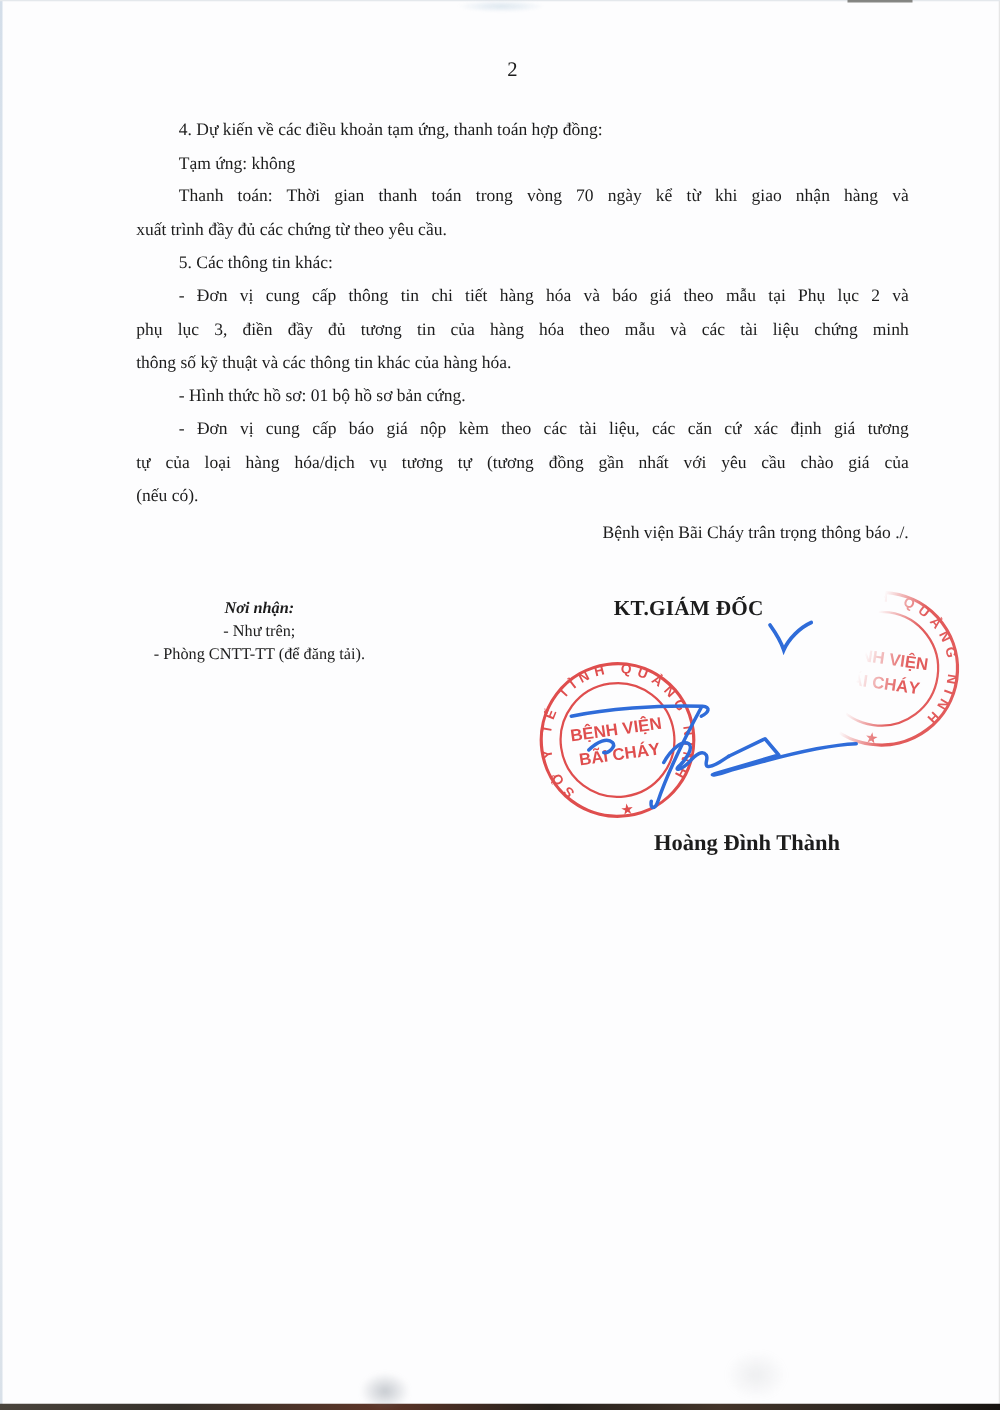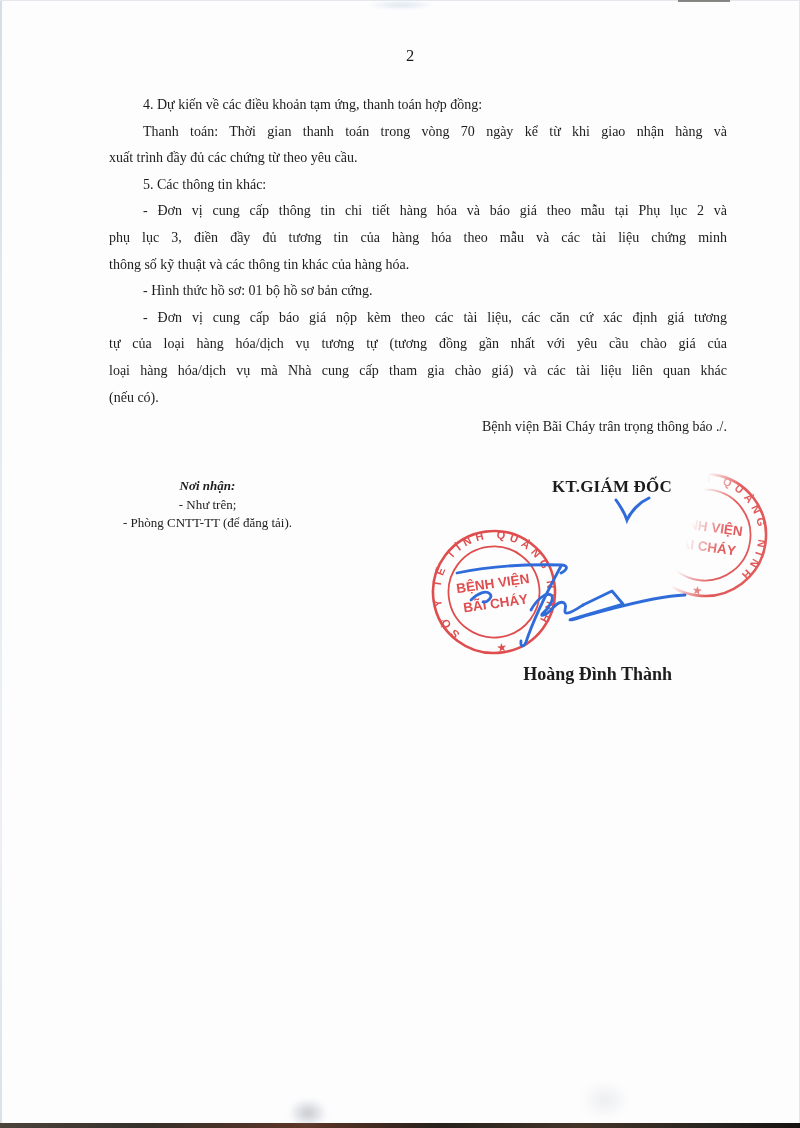--- a/index.html
+++ b/index.html
@@ -34,21 +34,21 @@
   .body-text p.wrapline{white-space:normal;}
   .body-text p.indent{padding-left:34px;}
   .body-text p.justify{text-align:justify;text-align-last:justify;white-space:normal;}
   .body-text p.lastline{margin-top:3px;text-align:right;}
 
   
   .recipients{position:absolute;left:123px;top:477px;font-size:13px;line-height:18.6px;text-align:center;}
   .recipients .head{font-weight:bold;font-style:italic;}
 
   
-  .sig-titles{position:absolute;left:430px;top:474px;width:242px;text-align:right;font-weight:bold;font-size:17px;line-height:25px;letter-spacing:.2px;}
+  .sig-titles{position:absolute;left:430px;top:474px;width:242px;text-align:center;font-weight:bold;font-size:17px;line-height:25px;letter-spacing:.2px;}
 
   
   .signer-name{position:absolute;left:430px;top:664px;width:242px;text-align:right;font-weight:bold;font-size:18px;z-index:6;}
 
   
   .stamp{position:absolute;width:140px;height:140px;z-index:3;}
   .stamp-left{left:424px;top:522px;transform:rotate(-8deg);opacity:.92;}
   .stamp-right{left:635px;top:465px;transform:rotate(8deg);opacity:.9;
     -webkit-mask-image:linear-gradient(100deg,transparent 40%,rgba(0,0,0,.55) 52%,rgba(0,0,0,.95) 62%);
     mask-image:linear-gradient(100deg,transparent 40%,rgba(0,0,0,.55) 52%,rgba(0,0,0,.95) 62%);}
@@ -59,30 +59,30 @@
 </style>
 </head>
 <body>
 
 <div class="page">
 
   <div class="page-number">2</div>
 
   <div class="body-text">
     <p class="indent">4. Dự kiến về các điều khoản tạm ứng, thanh toán hợp đồng:</p>
+    <p class="indent">Tạm ứng: không</p>
     <p class="indent justify">Thanh toán: Thời gian thanh toán trong vòng 70 ngày kể từ khi giao nhận hàng và</p>
     <p class="wrapline">xuất trình đầy đủ các chứng từ theo yêu cầu.</p>
     <p class="indent">5. Các thông tin khác:</p>
     <p class="indent justify">- Đơn vị cung cấp thông tin chi tiết hàng hóa và báo giá theo mẫu tại Phụ lục 2 và</p>
     <p class="justify">phụ lục 3, điền đầy đủ tương tin của hàng hóa theo mẫu và các tài liệu chứng minh</p>
     <p class="wrapline">thông số kỹ thuật và các thông tin khác của hàng hóa.</p>
     <p class="indent">- Hình thức hồ sơ: 01 bộ hồ sơ bản cứng.</p>
     <p class="indent justify">- Đơn vị cung cấp báo giá nộp kèm theo các tài liệu, các căn cứ xác định giá tương</p>
     <p class="justify">tự của loại hàng hóa/dịch vụ tương tự (tương đồng gần nhất với yêu cầu chào giá của</p>
-    <p class="justify">loại hàng hóa/dịch vụ mà Nhà cung cấp tham gia chào giá) và các tài liệu liên quan khác</p>
     <p class="wrapline">(nếu có).</p>
     <p class="indent lastline">Bệnh viện Bãi Cháy trân trọng thông báo ./.</p>
   </div>
 
   <div class="recipients">
     <div class="head">Nơi nhận:</div>
     <div>- Như trên;</div>
     <div>- Phòng CNTT-TT (để đăng tải).</div>
   </div>
 

